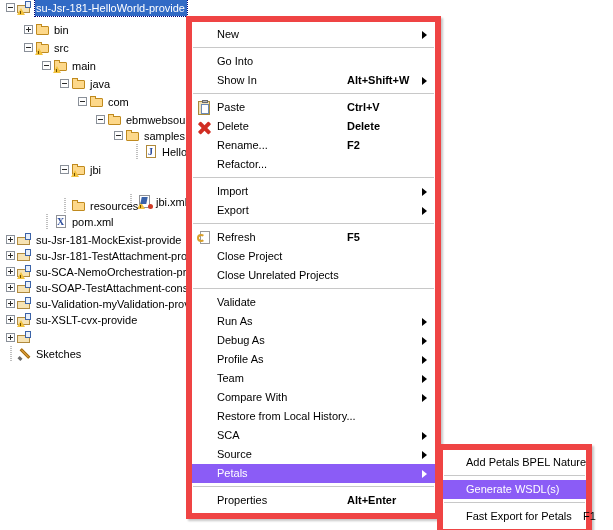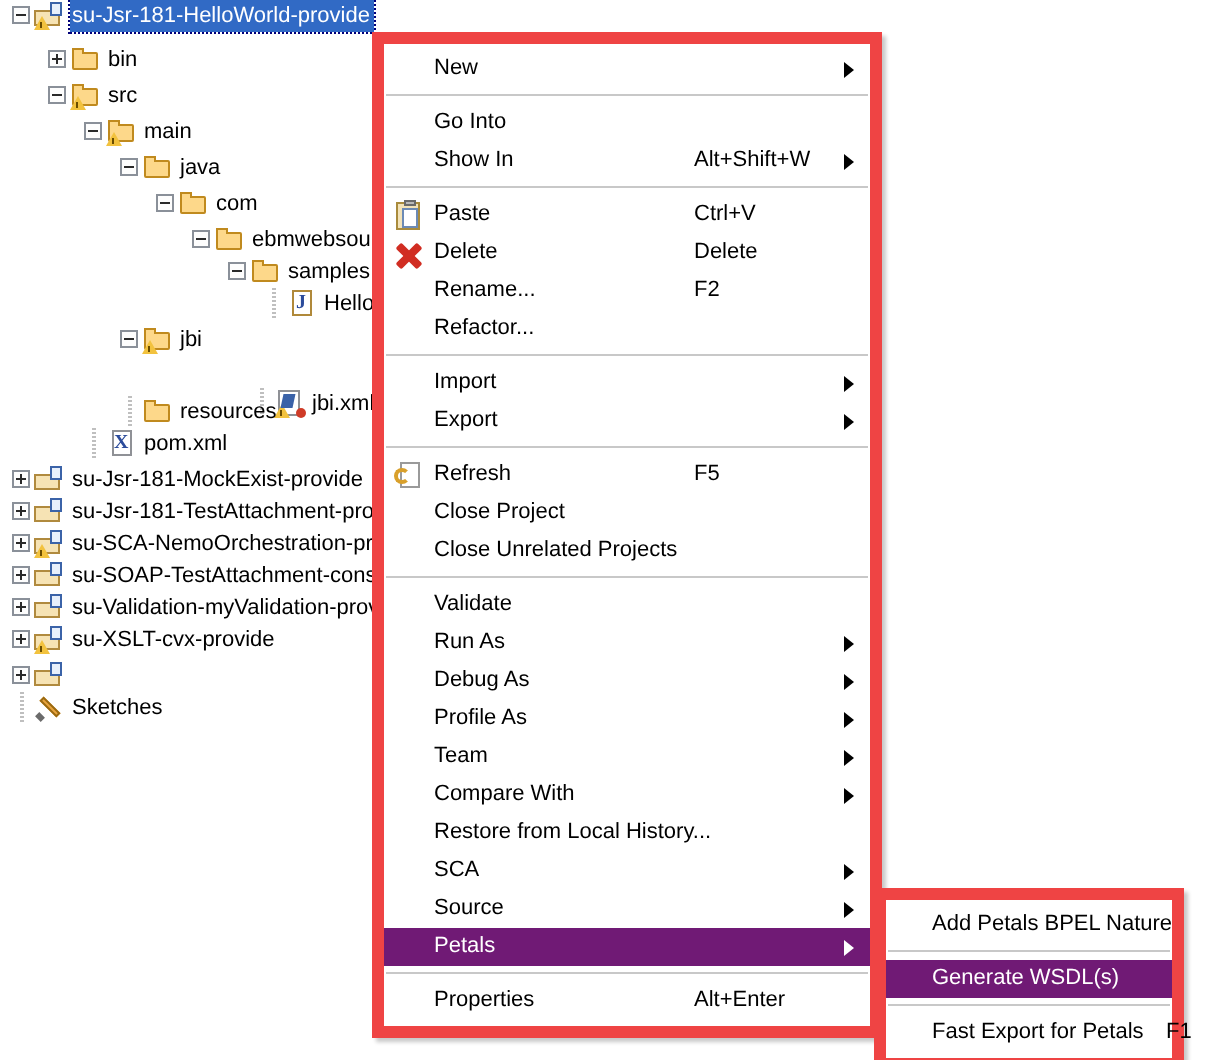--- a/index.html
+++ b/index.html
@@ -247,32 +247,32 @@
     position: absolute;
     left: 25px; top: 0;
     line-height: 19px;
   }
   #sub-menu .mlabel { left: 23px; }
   .mi .maccel {
     position: absolute;
     right: 26px; top: 0;
     line-height: 19px;
   }
-  #main-menu .maccel { right: 0; left: 155px; }
+  #main-menu .maccel { right: 0; left: 155px; font-weight: bold; }
   #sub-menu .maccel { right: 0; left: 140px; }
   .mi .marrow {
     position: absolute;
     right: 8px; top: 6px;
     width: 0; height: 0;
     border-top: 4px solid transparent;
     border-bottom: 4px solid transparent;
     border-left: 5px solid #000000;
   }
   .mi.hl {
-    background: #701a75;
+    background: #8b5cf6;
     color: #ffffff;
     padding-left: 32px;
   }
   .mi.hl .marrow { border-left-color: #ffffff; }
   .msep {
     height: 1px;
     margin: 3px 1px 3px 1px;
     background: #c8c8c8;
     border-bottom: 1px solid #ffffff;
   }

